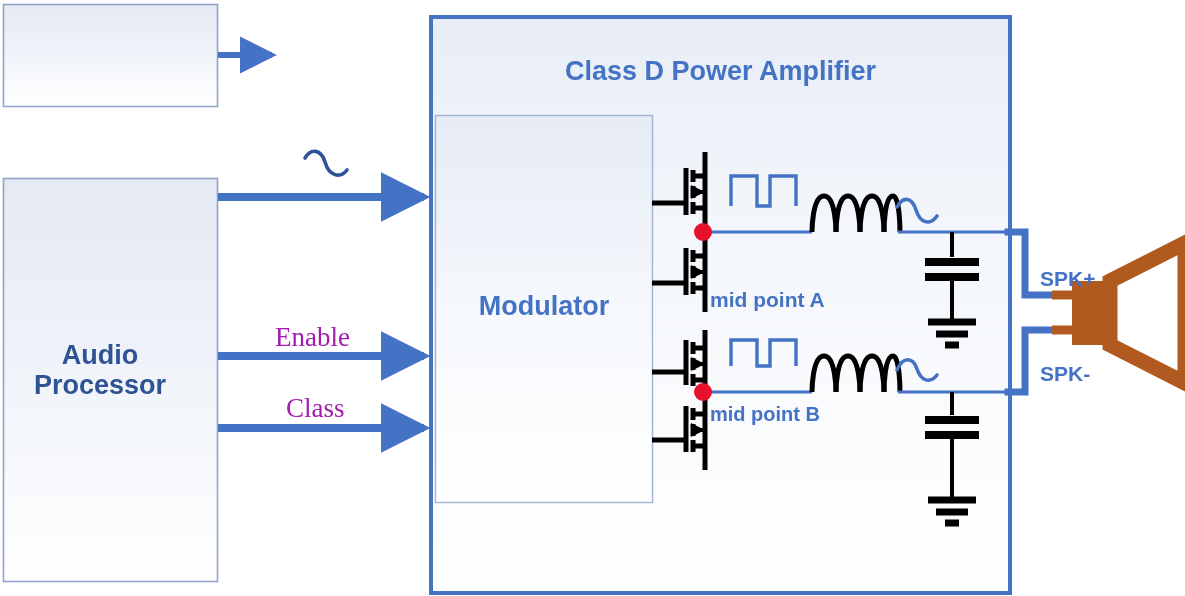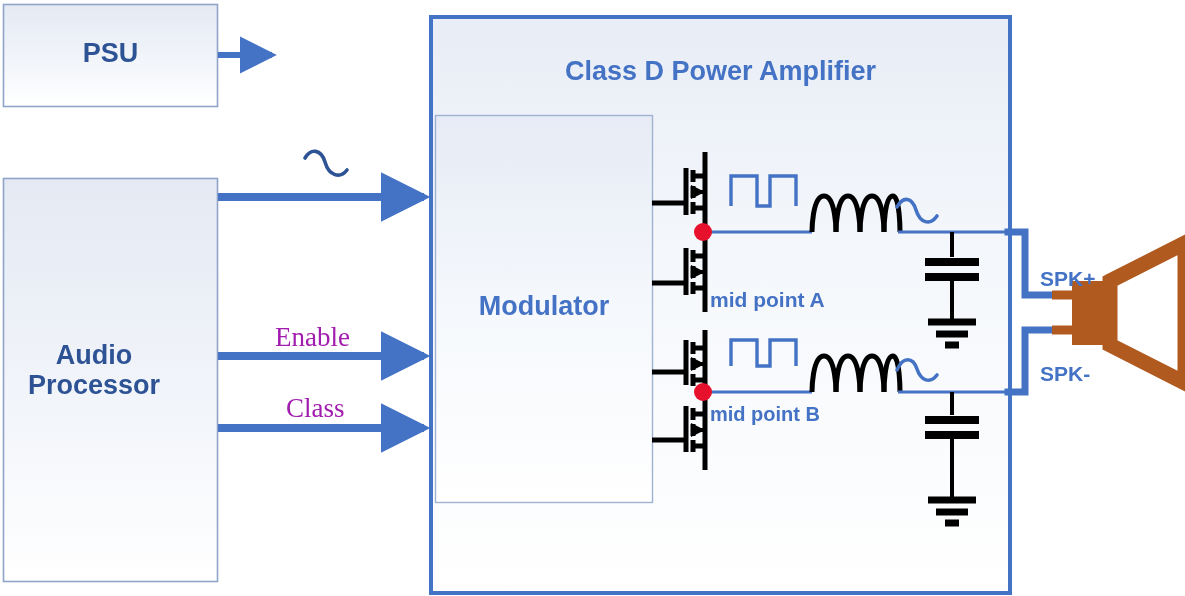--- a/index.html
+++ b/index.html
@@ -33,21 +33,21 @@
   }
   .lbl-blue   { color: #2E5395; }
   .lbl-steel  { color: #4472C4; }
   .lbl-orange { color: #a21caf; font-weight: normal; font-family: Liberation Serif, serif; }
 
   #psu-label {
     left: 3px; top: 38px; width: 215px;
     text-align: center; font-size: 27px;
   }
   #audio-label {
-    left: 7px; top: 340px; width: 174px;
+    left: 13px; top: 340px; width: 174px;
     text-align: center; font-size: 27px;
   }
   #amp-title {
     left: 431px; top: 56px; width: 579px;
     text-align: center; font-size: 27px;
   }
   #modulator-label {
     left: 436px; top: 291px; width: 216px;
     text-align: center; font-size: 27px;
   }
@@ -258,21 +258,20 @@
       <line x1="1052" y1="330" x2="1078" y2="330"></line>
     </g>
 
     <g>
       <rect x="1072" y="281" width="38" height="64" fill="#B05A20"></rect>
       <path d="M1110,281 L1185,243 L1185,383 L1110,345 Z" fill="none" stroke="#B05A20" stroke-width="15" stroke-linejoin="miter"></path>
     </g>
 
   </svg>
 
-  <div class="lbl lbl-blue" id="psu-label">PSU</div>
 
   <div class="lbl lbl-blue" id="audio-label">
     <div>Audio</div>
     <div>Processor</div>
   </div>
 
   <div class="lbl lbl-steel" id="amp-title">Class D Power Amplifier</div>
 
   <div class="lbl lbl-steel" id="modulator-label">Modulator</div>
 

